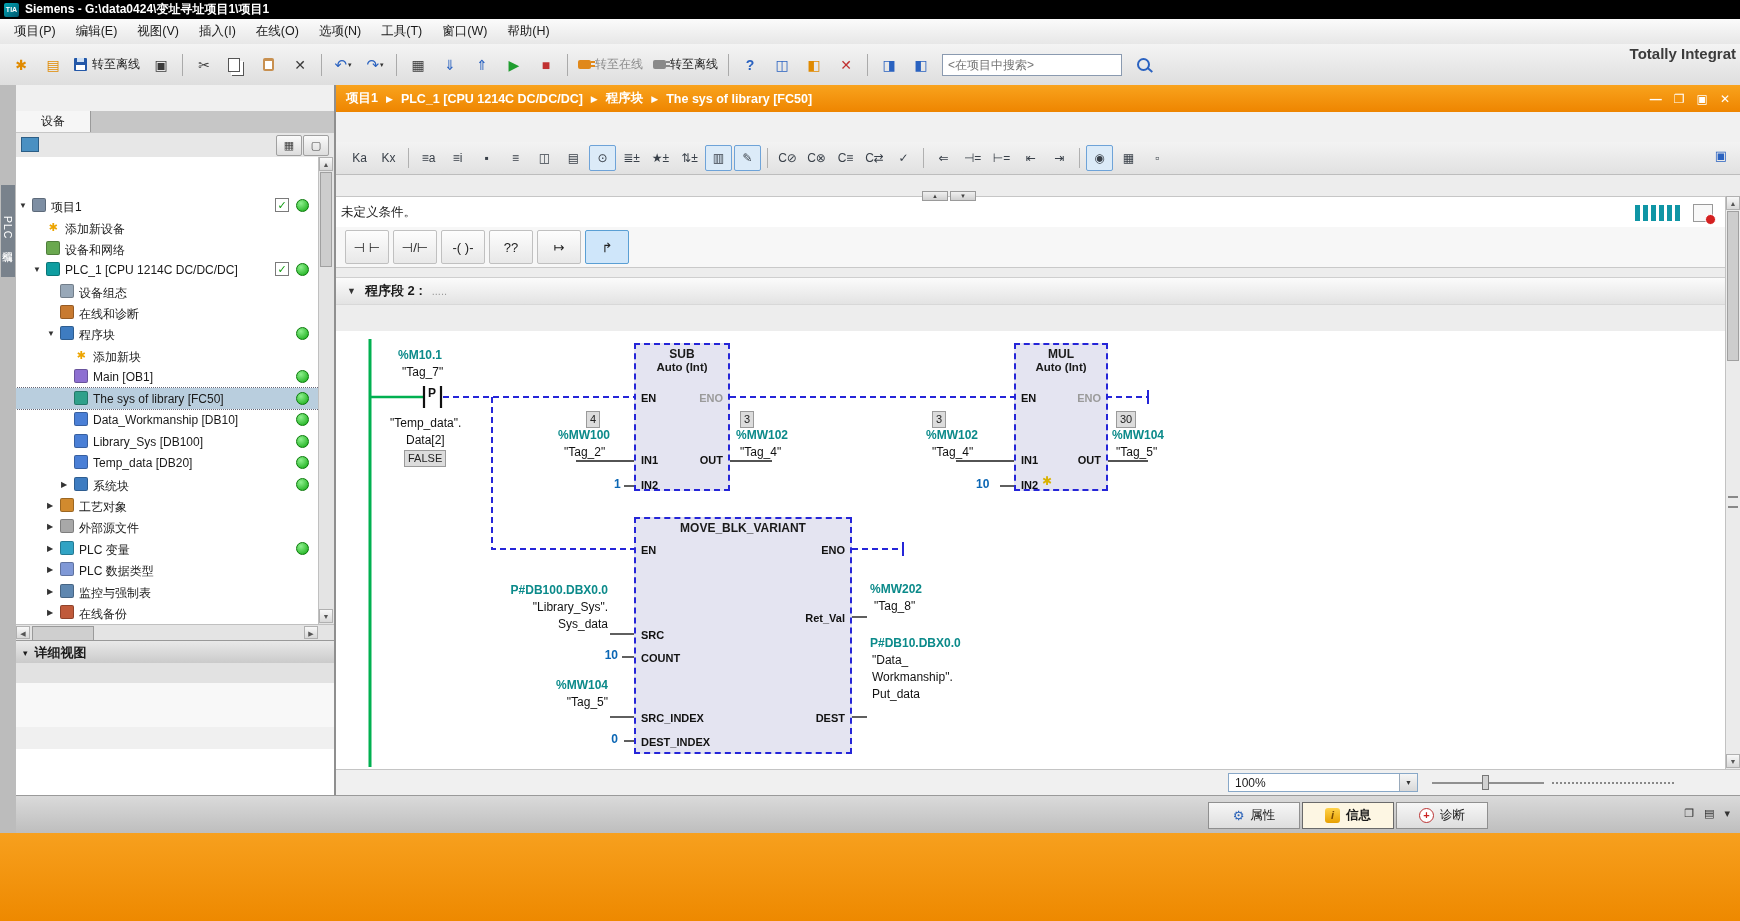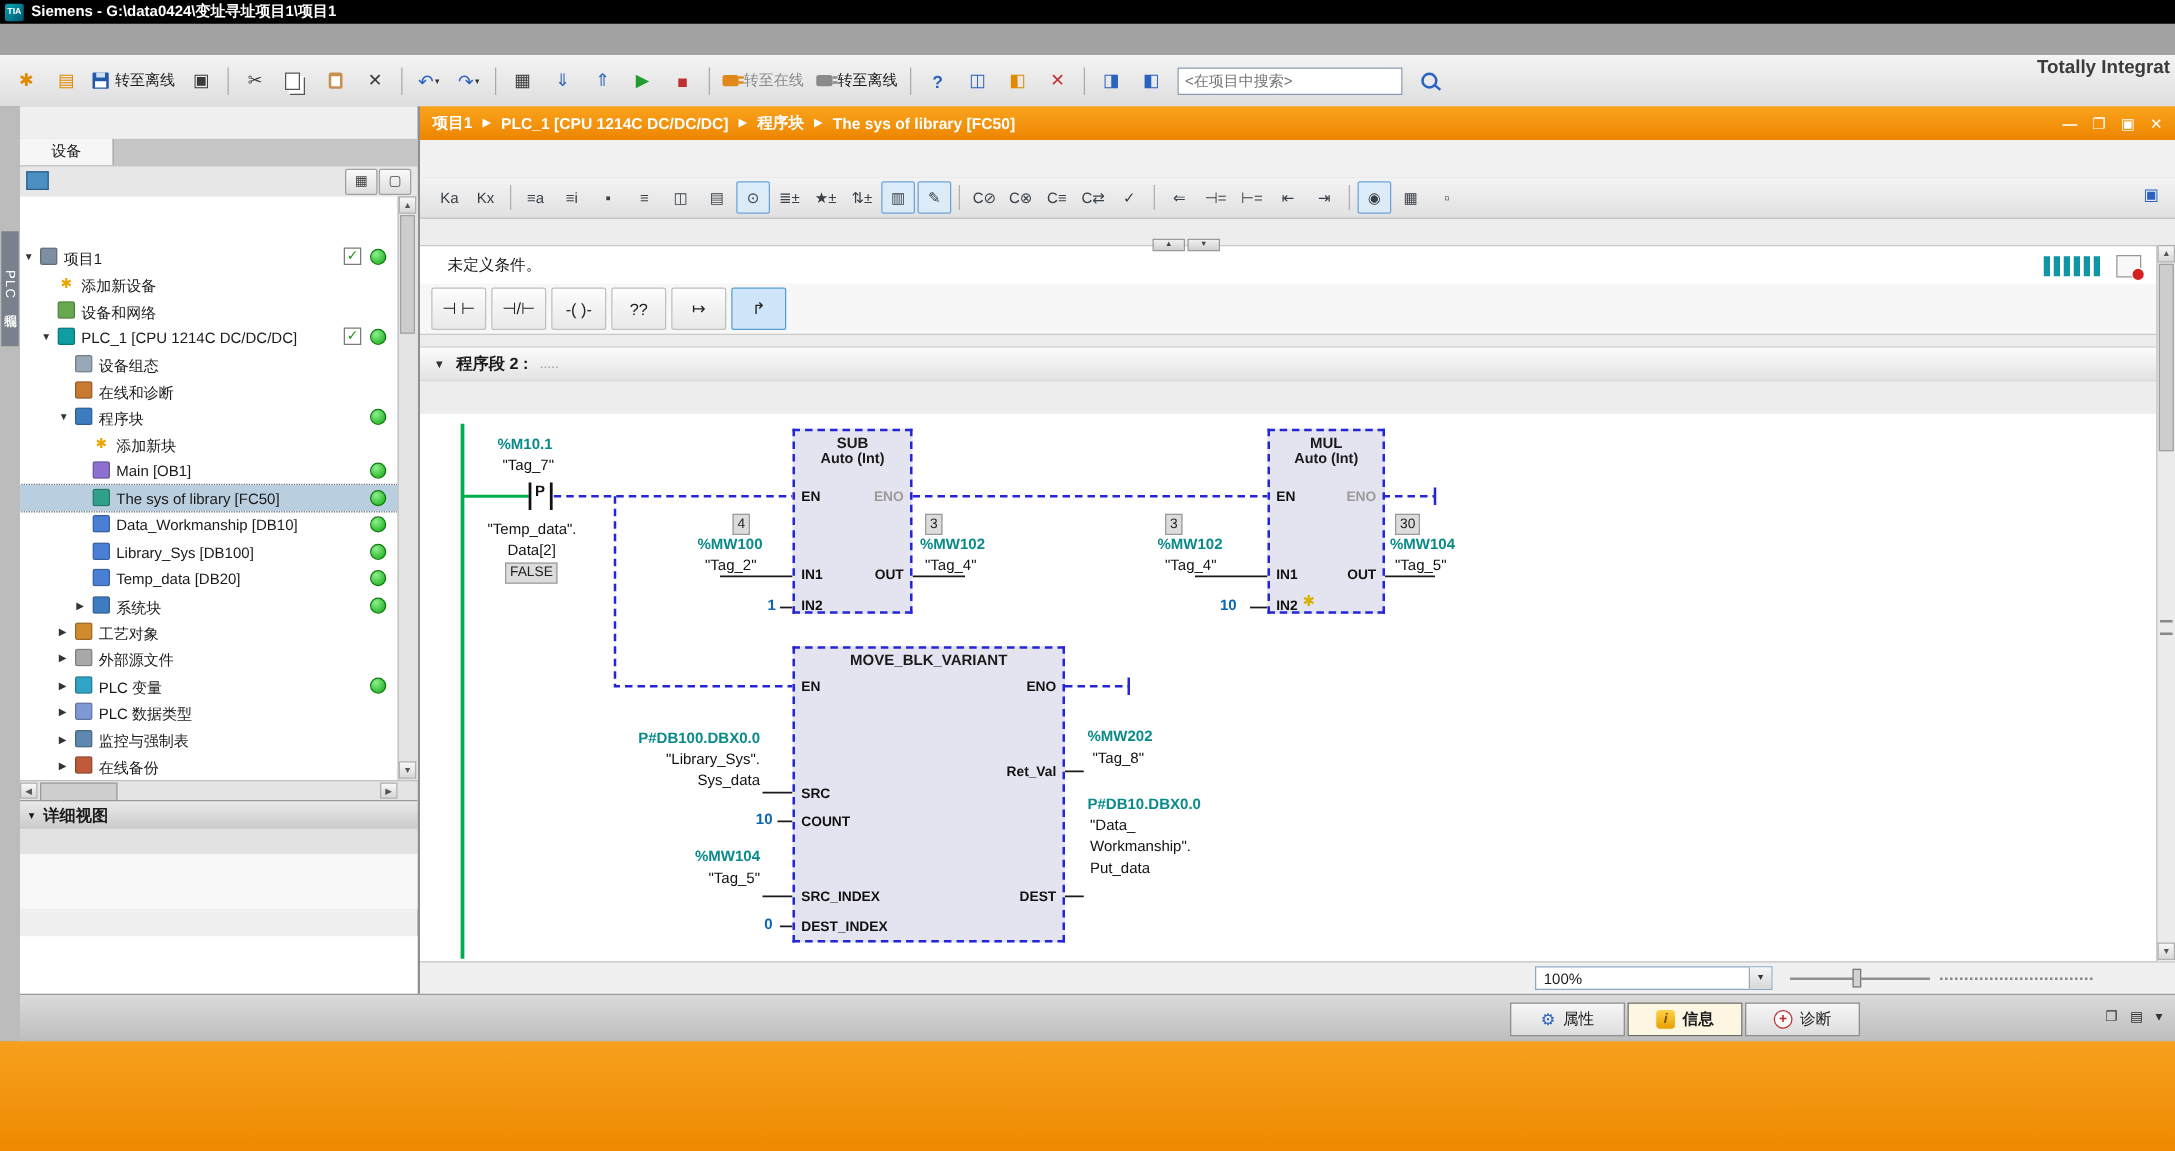--- a/index.html
+++ b/index.html
@@ -99,21 +99,21 @@
        font-size:12px;color:#394049;}
   .etb.active{border:1px solid #6ea3d8;background:#dcebf8;border-radius:2px;}
   .etb-sep{width:1px;height:20px;background:#b0b0b0;margin:0 4px;}
   .etb-max{position:absolute;right:8px;top:61px;width:22px;height:20px;text-align:center;line-height:20px;color:#2a62c0;font-size:13px;}
   .ed-title{position:absolute;left:0;top:89px;right:0;height:22px;background:#f1f1f1;font-weight:bold;font-size:13.5px;
             padding:3px 0 0 38px;box-sizing:border-box;margin-top:44px;}
   .split-btns{position:absolute;top:106px;left:586px;display:flex;gap:2px;z-index:5;}
   .split-btns span{width:26px;height:10px;background:linear-gradient(#f0f0f0,#d0d0d0);border:1px solid #9a9a9a;
                    font-size:6px;text-align:center;line-height:9px;color:#444;box-sizing:border-box;}
   .cond-row{position:absolute;left:0;top:111px;right:15px;height:31px;background:#fff;border-top:1px solid #c6c6c6;
-            border-bottom:1px solid #aeaeae;display:flex;align-items:center;padding-left:22px;font-size:12.5px;}
+            border-bottom:1px solid #aeaeae;display:flex;align-items:center;padding-left:5px;font-size:12.5px;}
   .cond-right{margin-left:auto;display:flex;align-items:center;padding-right:12px;}
   .bp-bar{width:5px;height:16px;background:#0f95a5;display:inline-block;margin-right:3px;}
   .cond-ic{width:18px;height:16px;border:1px solid #999;background:#f8f8f8;position:relative;margin-left:10px;}
   .cond-ic::after{content:'';position:absolute;right:-4px;bottom:-4px;width:9px;height:9px;border-radius:50%;
                   background:#d42020;border:1px solid #fff;}
   .lad-toolbar{position:absolute;left:0;top:142px;right:15px;height:40px;background:#f7f7f7;
                border-bottom:1px solid #c9c9c9;display:flex;align-items:center;gap:4px;padding-left:9px;}
   .ladb{width:42px;height:32px;border:1px solid #c0c0c0;background:linear-gradient(#fdfdfd,#e8e8e8);
         display:flex;align-items:center;justify-content:center;font-size:13px;border-radius:2px;color:#222;}
   .ladb.active{background:#cfe6fa;border-color:#5a9fd4;}
@@ -175,20 +175,31 @@
 </head>
 <body>
 
 <div id="screen">
 
   <div class="titlebar">
     <span class="appicon">TIA</span>
     <span>Siemens  -  G:\data0424\变址寻址项目1\项目1</span>
   </div>
 
+  <div class="menubar">
+    <span class="mi">项目(P)</span>
+    <span class="mi">编辑(E)</span>
+    <span class="mi">视图(V)</span>
+    <span class="mi">插入(I)</span>
+    <span class="mi">在线(O)</span>
+    <span class="mi">选项(N)</span>
+    <span class="mi">工具(T)</span>
+    <span class="mi">窗口(W)</span>
+    <span class="mi">帮助(H)</span>
+  </div>
   <div class="brand">Totally Integrat</div>
 
   <div class="toolbar">
     <span class="tbtn c-or">✱</span>
     <span class="tbtn c-or">▤</span>
     <span class="tbtn">
         <span class="floppy"></span>
         <span style="font-size:12px">转至离线</span>
       </span>
     <span class="tbtn c-dk">▣</span>

